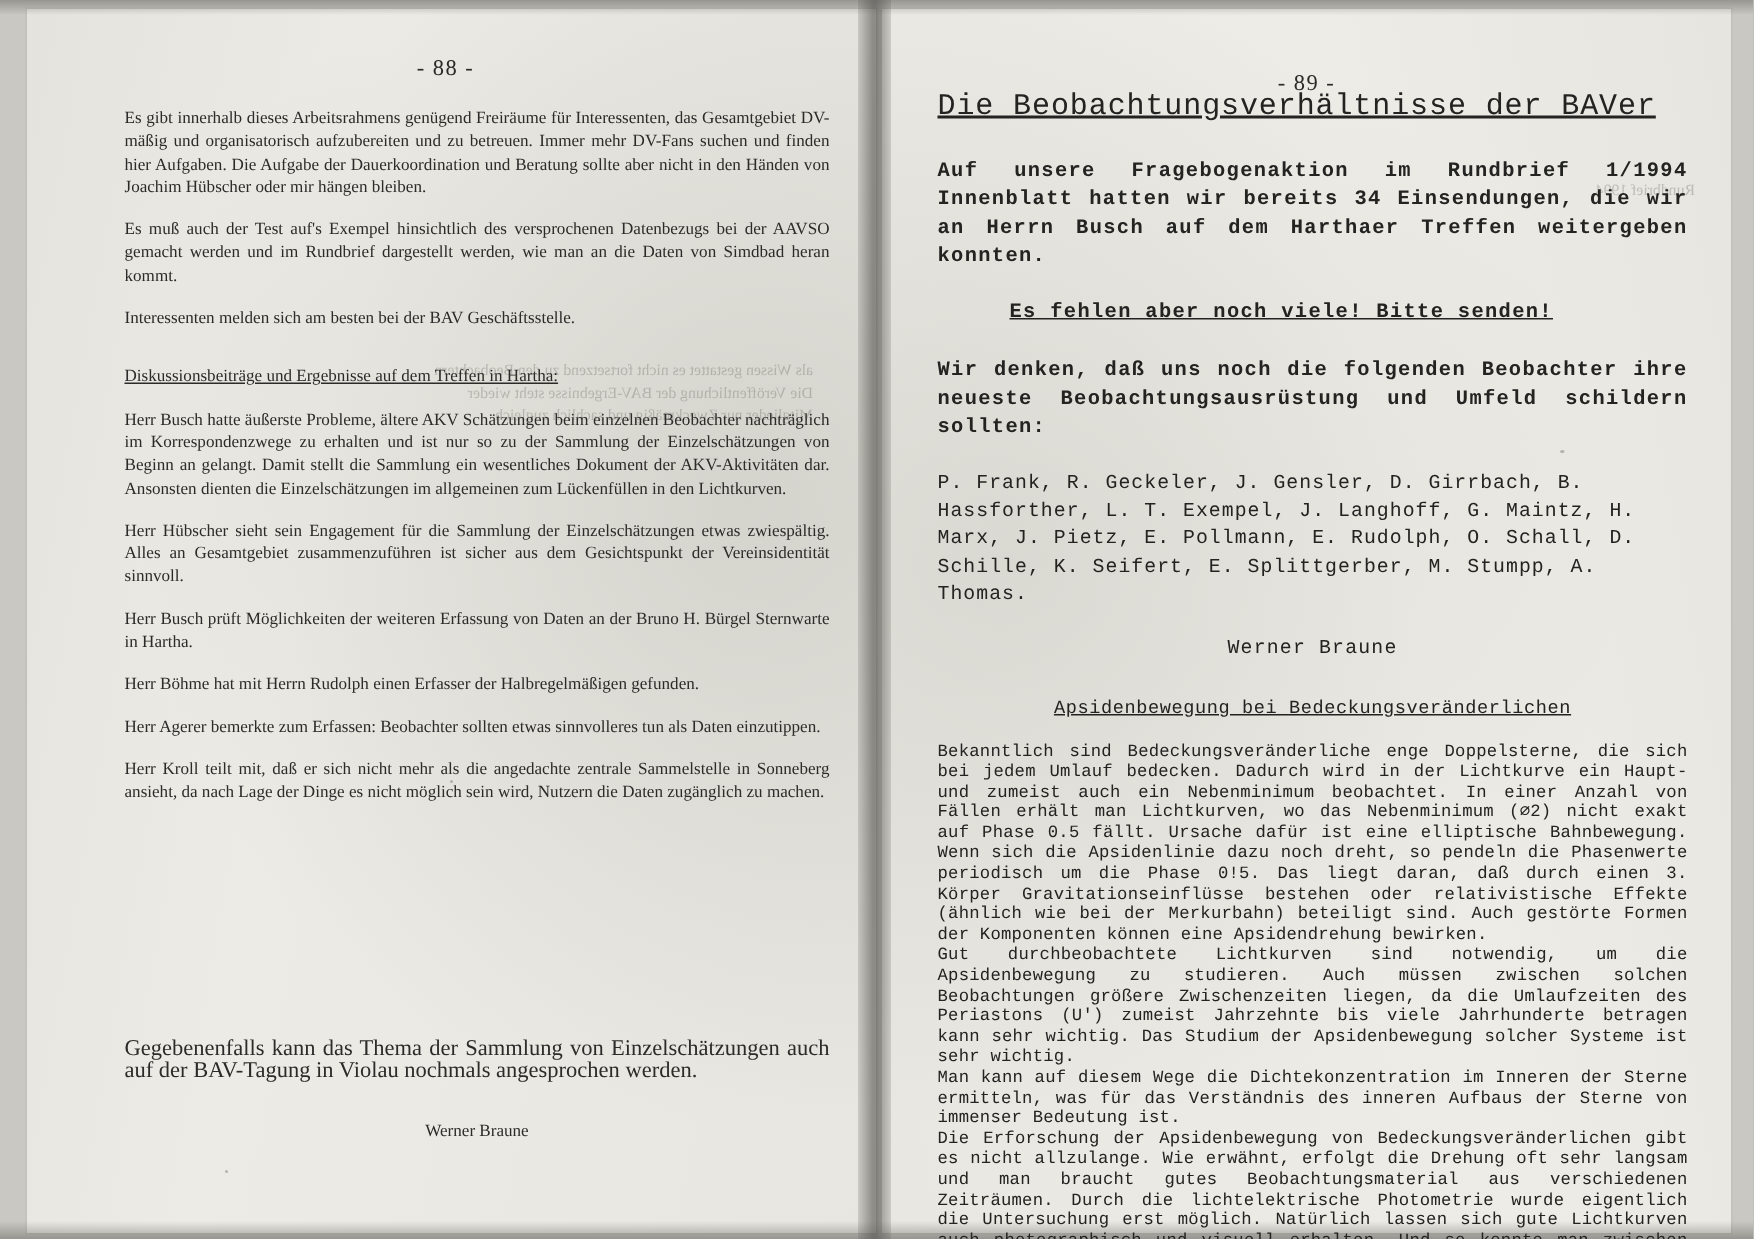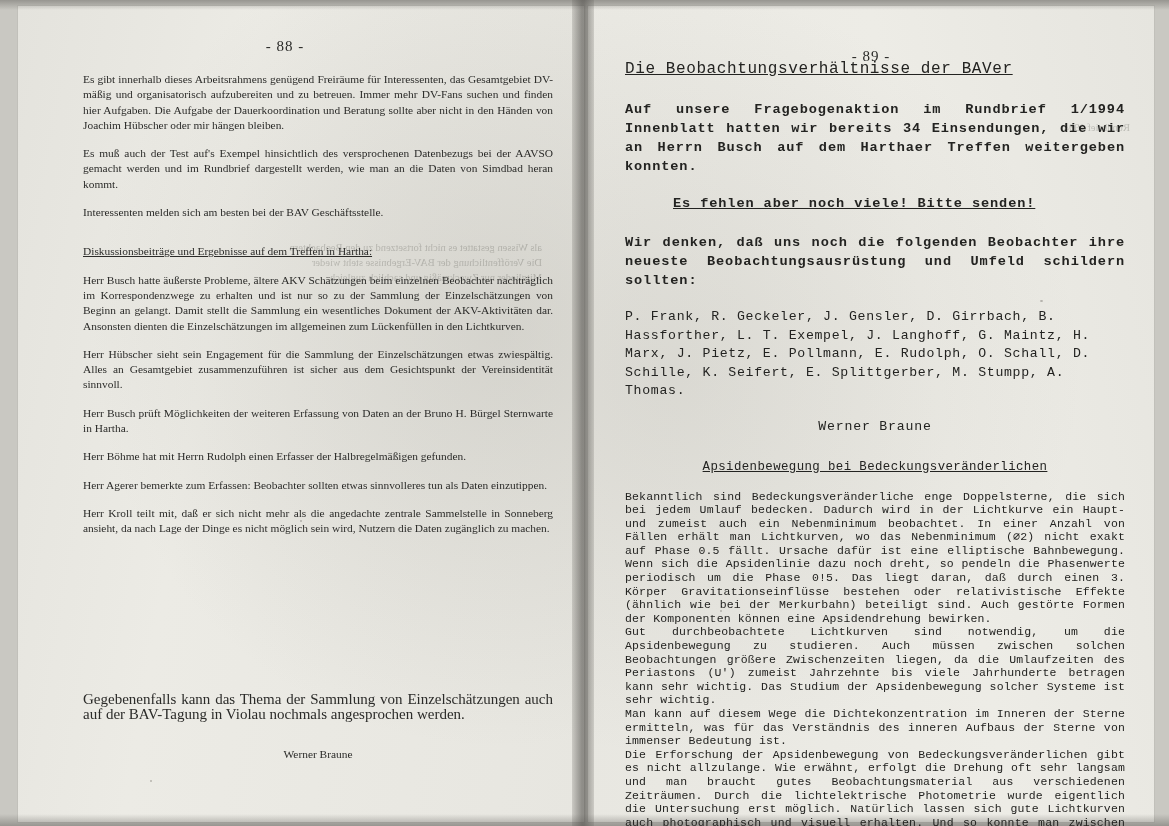--- a/index.html
+++ b/index.html
@@ -57,21 +57,21 @@
   }
 
   
   .folio {
     position: absolute;
     text-align: center;
     font-size: 15px;
     letter-spacing: 1px;
     color: #2a2a28;
   }
-  .folio-left { left: 2px; top: 38px; width: 566px; }
+  .folio-left { left: 14px; top: 38px; width: 566px; }
   .folio-right { left: 588px; top: 48px; width: 566px; }
 
   
   .col-left {
     position: absolute;
     left: 83px;
     top: 72px;
     width: 470px;
     color: #2b2b29;
     font-size: 11.4px;
@@ -106,21 +106,21 @@
   
   .col-right {
     position: absolute;
     left: 625px;
     top: 60px;
     width: 500px;
     color: #232321;
     font-family: "Liberation Mono", monospace;
   }
   .r-title {
-    font-size: 16px;
+    font-size: 20px;
     letter-spacing: 0.6px;
     text-decoration: underline;
     margin: 0 0 22px 0;
   }
   .r-bold {
     font-size: 13.6px;
     line-height: 19px;
     letter-spacing: 0.9px;
     font-weight: bold;
     margin: 0 0 18px 0;

